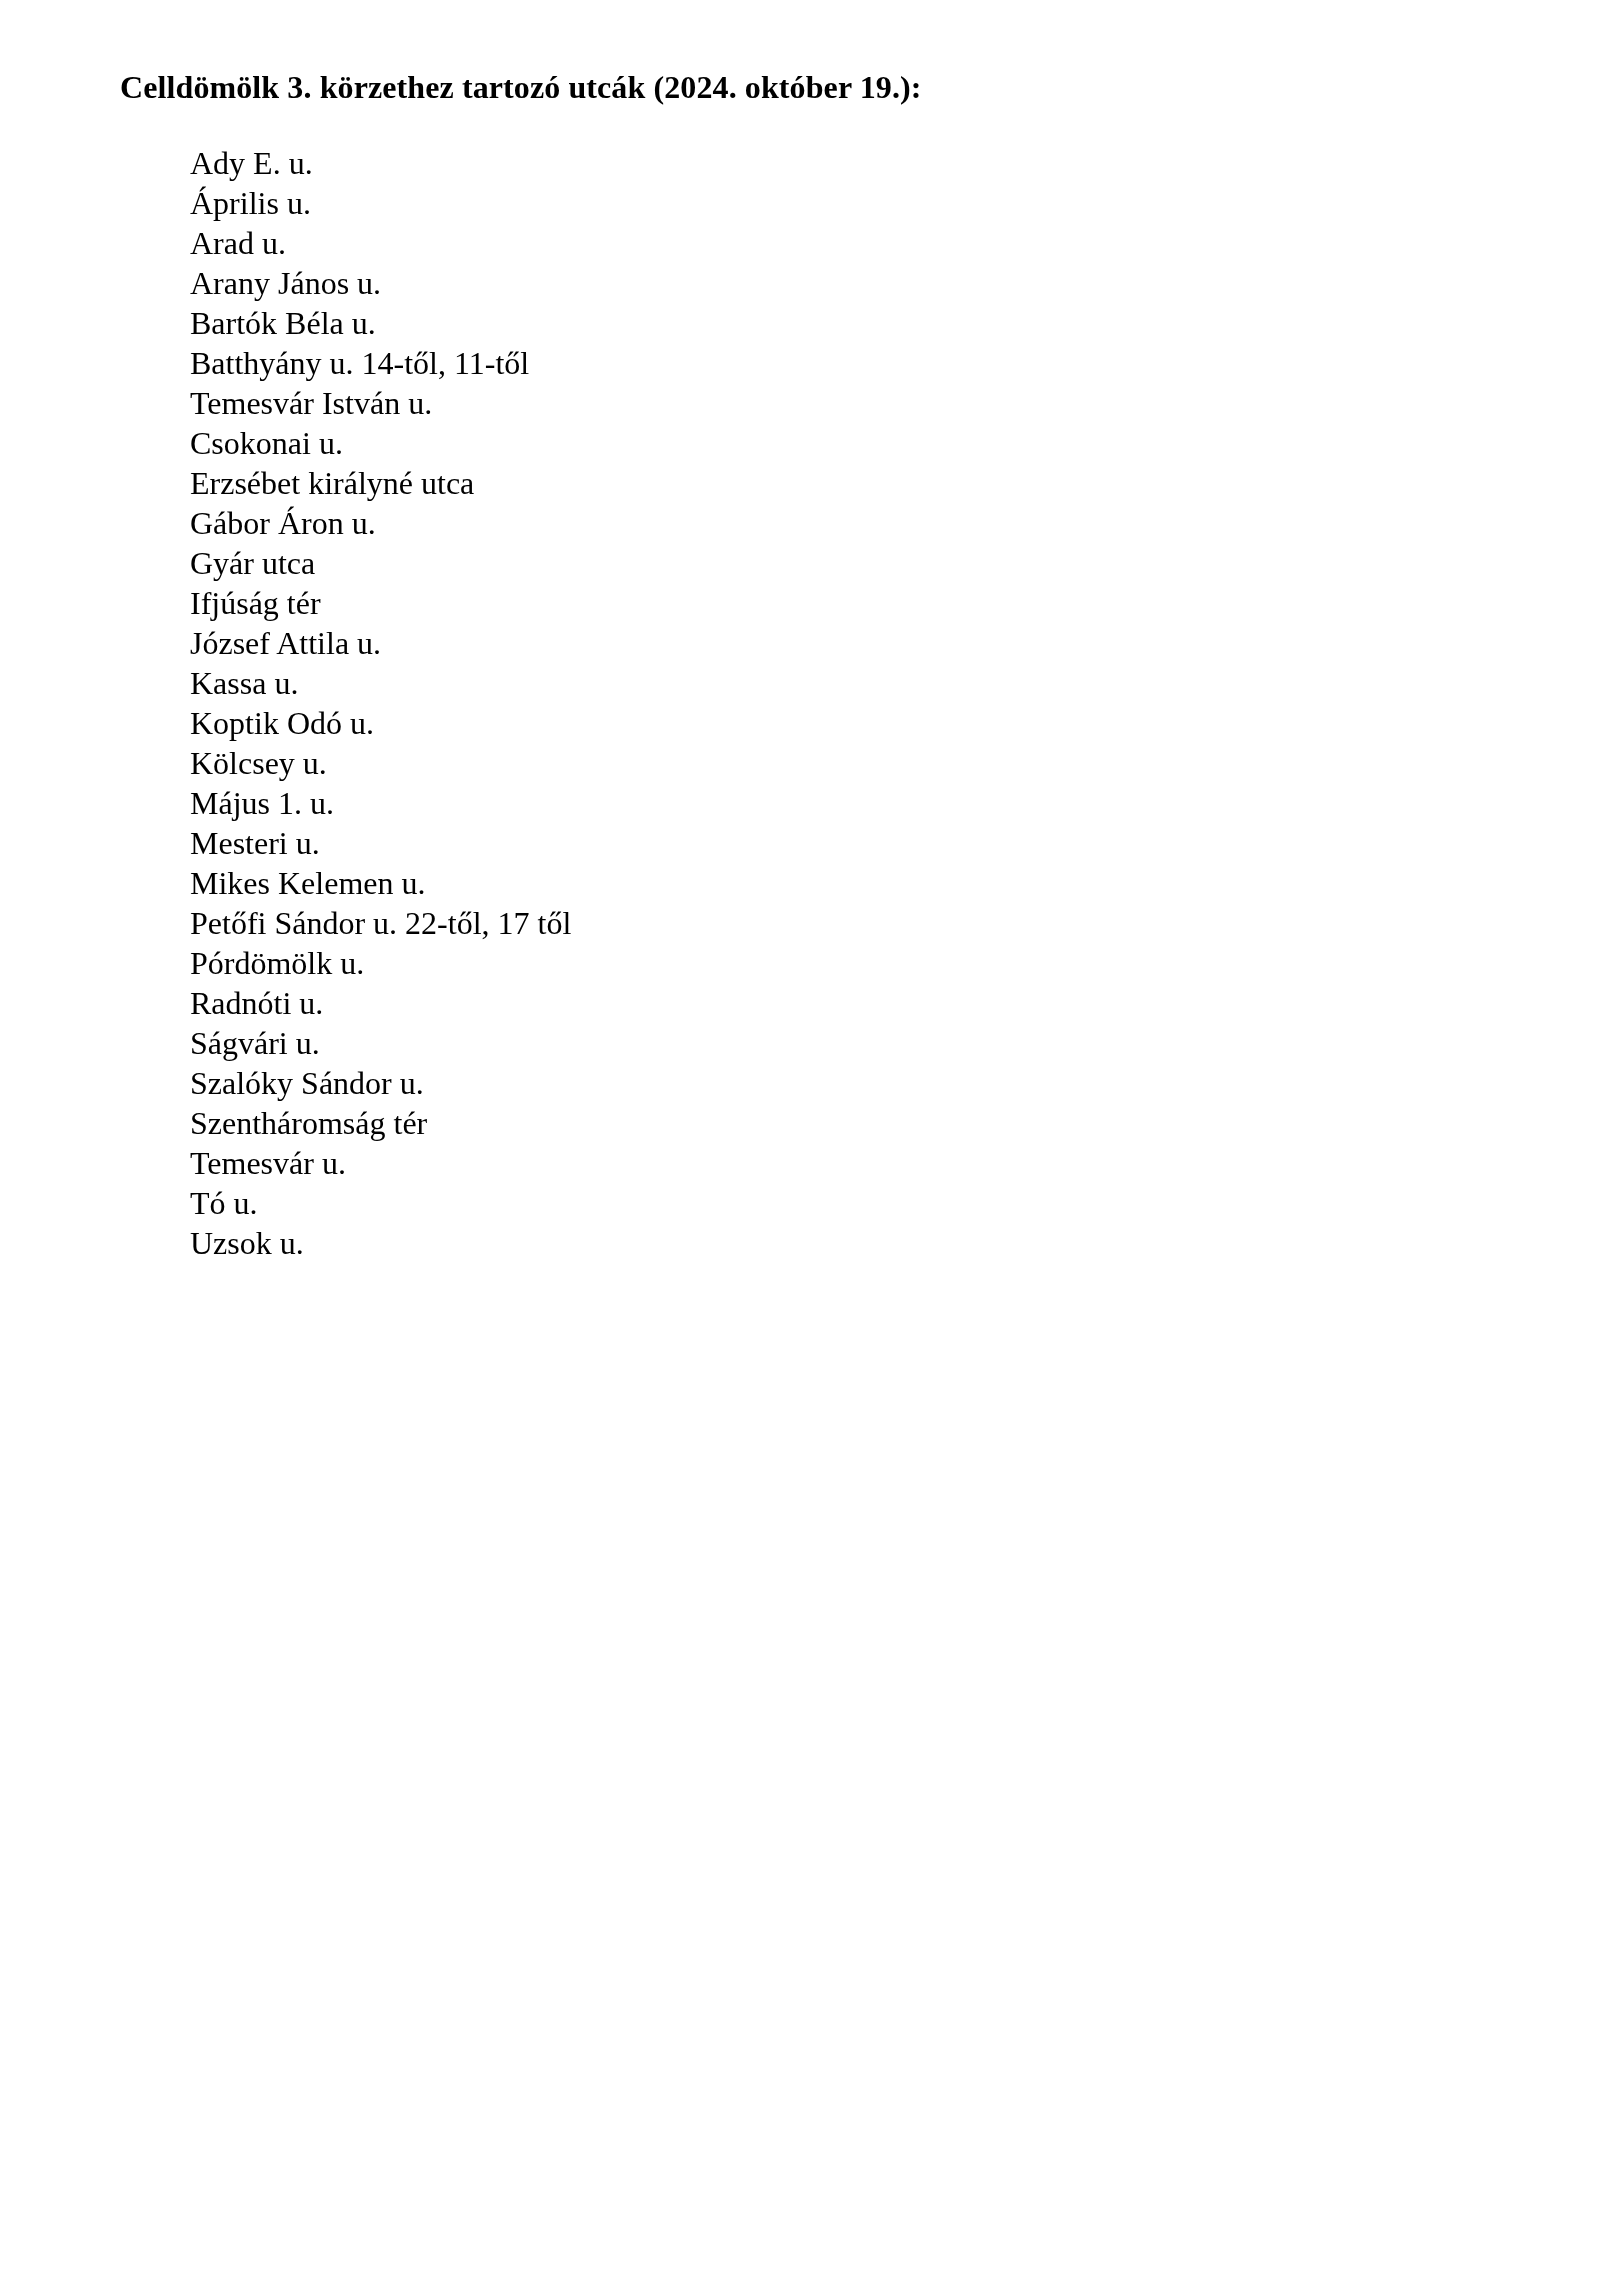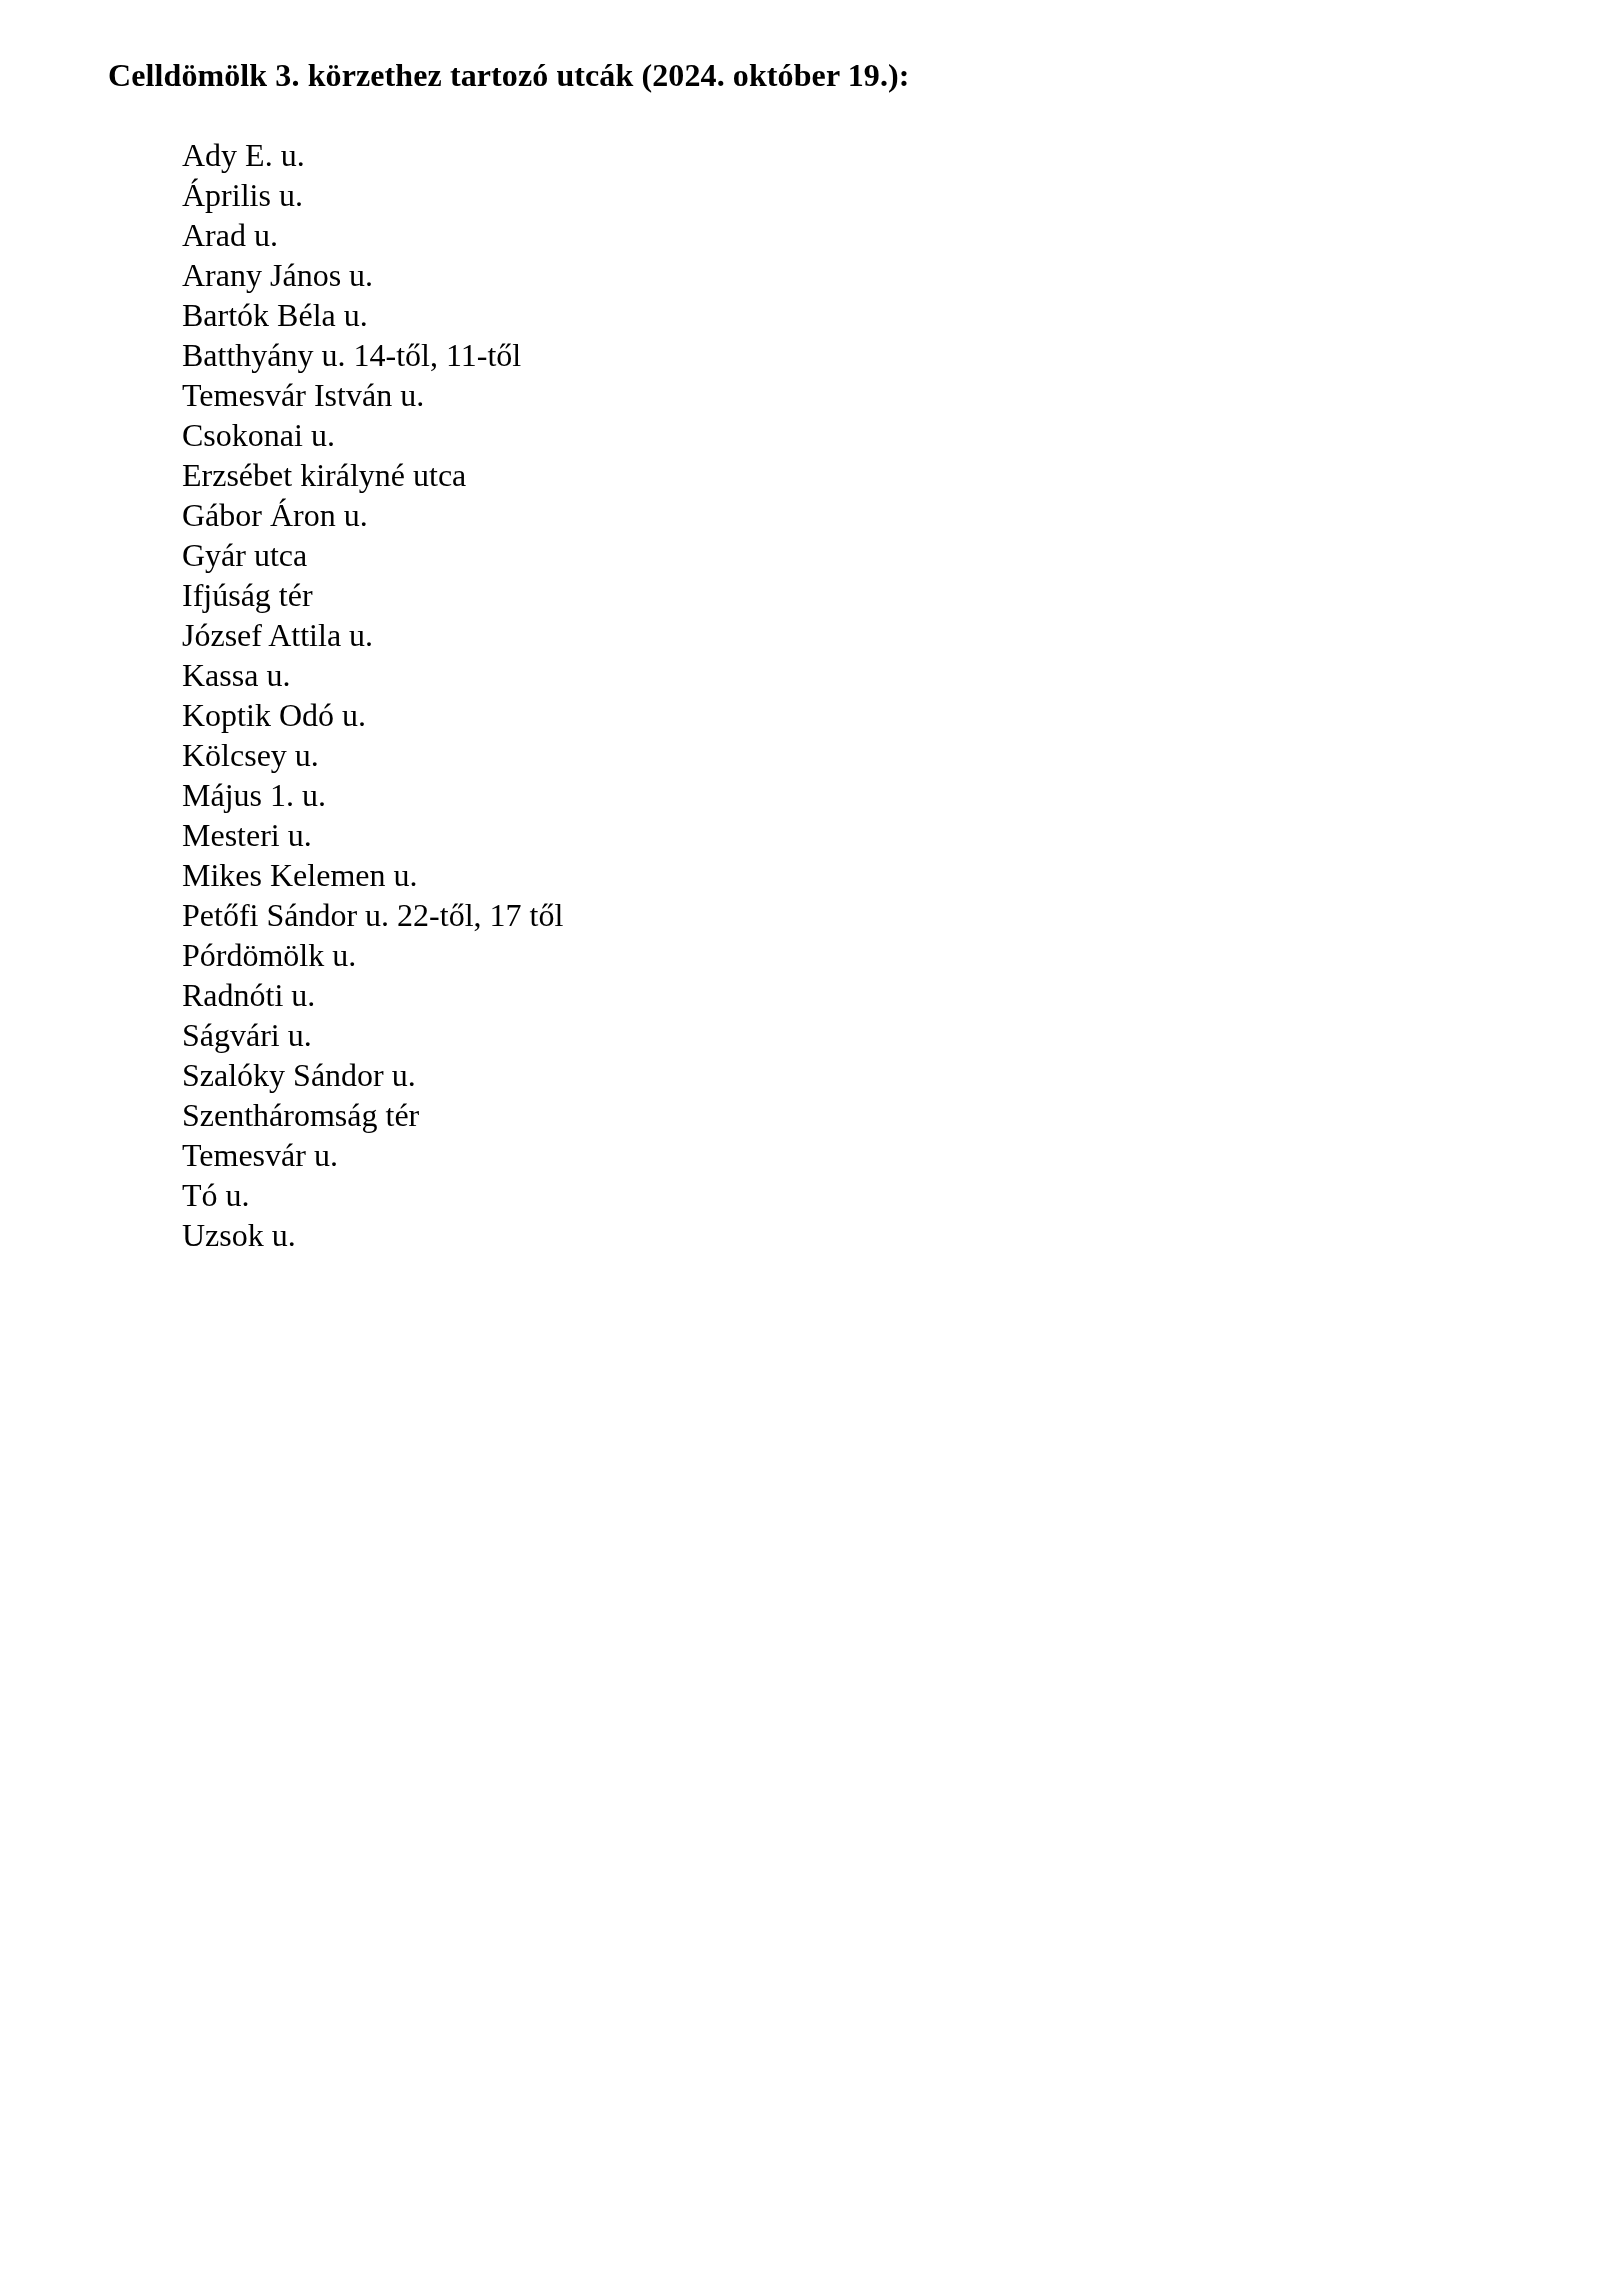--- a/index.html
+++ b/index.html
@@ -13,31 +13,31 @@
     height: 2293px;
     background: #ffffff;
     color: #000000;
     font-family: "Liberation Serif", serif;
     overflow: hidden;
   }
   .doc-title {
     position: absolute;
     left: 108px;
     top: 57px;
-    margin: 0;
+    margin: 12px;
     font-size: 32px;
     font-weight: bold;
     white-space: nowrap;
     letter-spacing: 0.1px;
   }
   .street-list {
     position: absolute;
     left: 182px;
     top: 135px;
-    margin: 0;
+    margin: 8px;
     padding: 0;
     list-style: none;
     font-size: 32px;
     font-weight: normal;
   }
   .street-list li {
     height: 40px;
     line-height: 40px;
     white-space: nowrap;
   }

